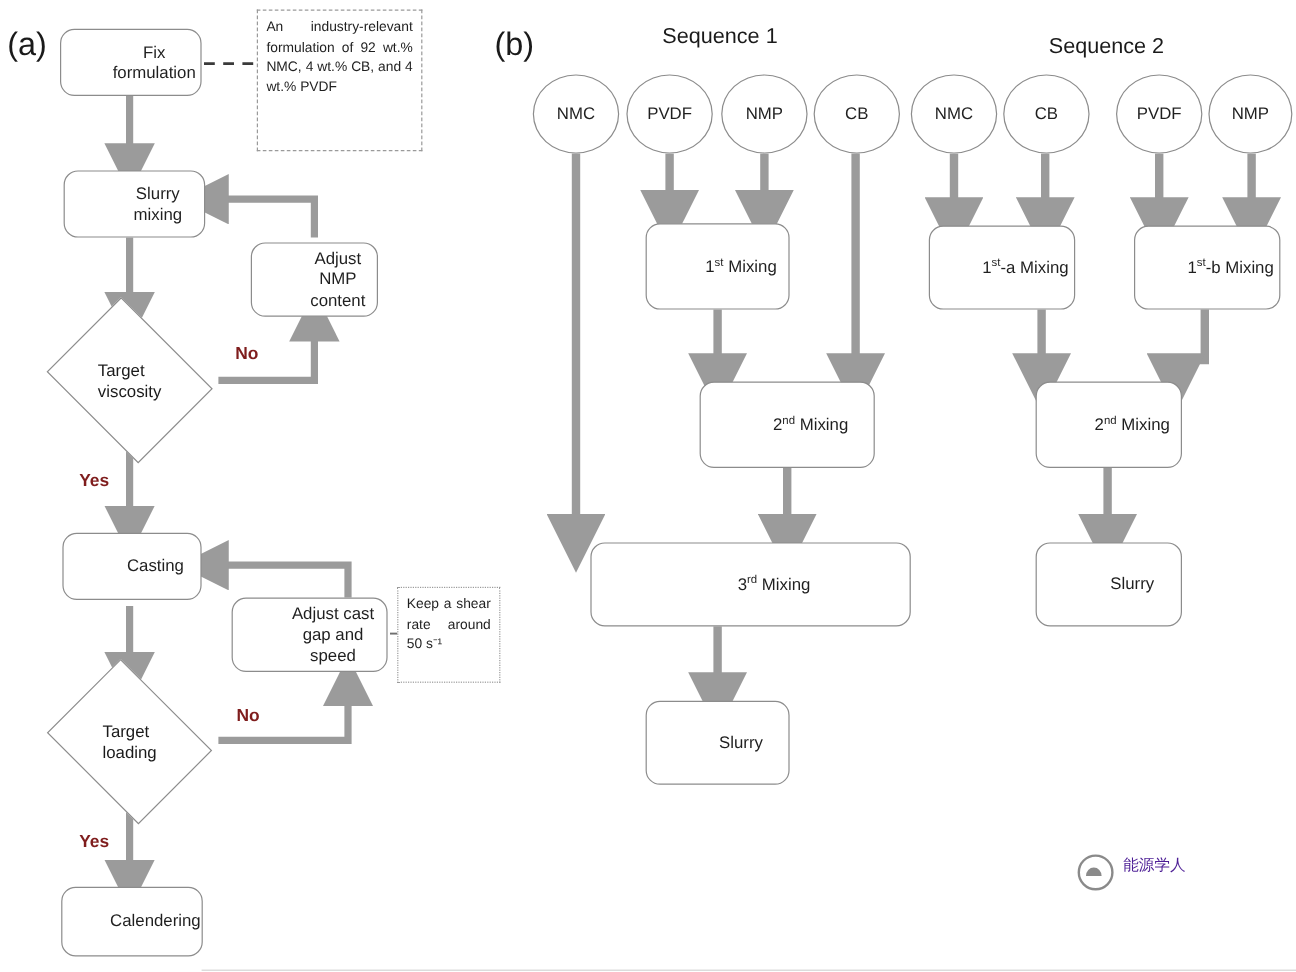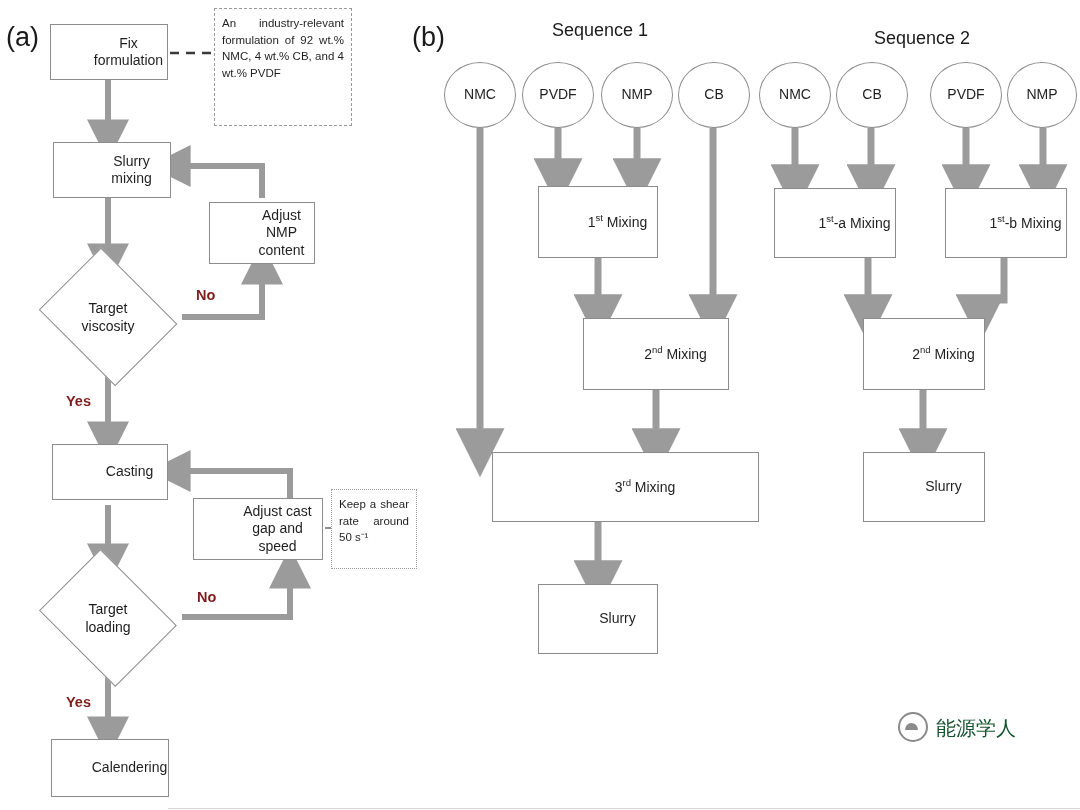--- a/index.html
+++ b/index.html
@@ -28,21 +28,21 @@
     display: flex;
     align-items: center;
     justify-content: center;
     text-align: center;
     background: #ffffff;
     border: 1px solid #8c8c8c;
     font-size: 14px;
     line-height: 1.25;
     color: #1f1f1f;
   }
-  .node.rect { border-radius: 0; padding-left: 39px; }
+  .node.rect { border-radius: 12px; padding-left: 39px; }
   .node.ellipse { border-radius: 50%; }
   .node.dashed {
     border: 1px dashed #9a9a9a;
     font-size: 11.5px;
     text-align: justify;
     display: block;
     padding: 6px 7px 6px 7px;
     line-height: 1.45;
     color: #1f1f1f;
   }
@@ -68,21 +68,21 @@
     transform: translate(-50%, -50%) rotate(45deg);
     border: 1px solid #8c8c8c;
     background: #ffffff;
   }
   .diamond .dtext {
     position: absolute;
     left: 0; top: 0; right: 0; bottom: 0;
     display: flex;
     align-items: center;
     justify-content: center;
-    text-align: center;
+    text-align: left;
     font-size: 14px;
     line-height: 1.3;
     white-space: pre-line;
   }
   .panel-label {
     position: absolute;
     font-size: 27px;
     color: #1a1a1a;
   }
   .seq-label {
@@ -93,24 +93,24 @@
   }
   .flow-label {
     position: absolute;
     font-size: 14.5px;
     font-weight: bold;
     color: #7f1d1d;
   }
   .wm {
     position: absolute;
     display: flex;
-    align-items: flex-end;
+    align-items: flex-start;
     gap: 8px;
-    color: #14532d;
-    font-size: 20px;
+    color: #4c1d95;
+    font-size: 13px;
   }
   .wm .wm-circle {
     width: 26px;
     height: 26px;
     border: 2px solid #8a8a8a;
     border-radius: 50%;
     position: relative;
   }
   .wm .wm-circle::before {
     content: "";

